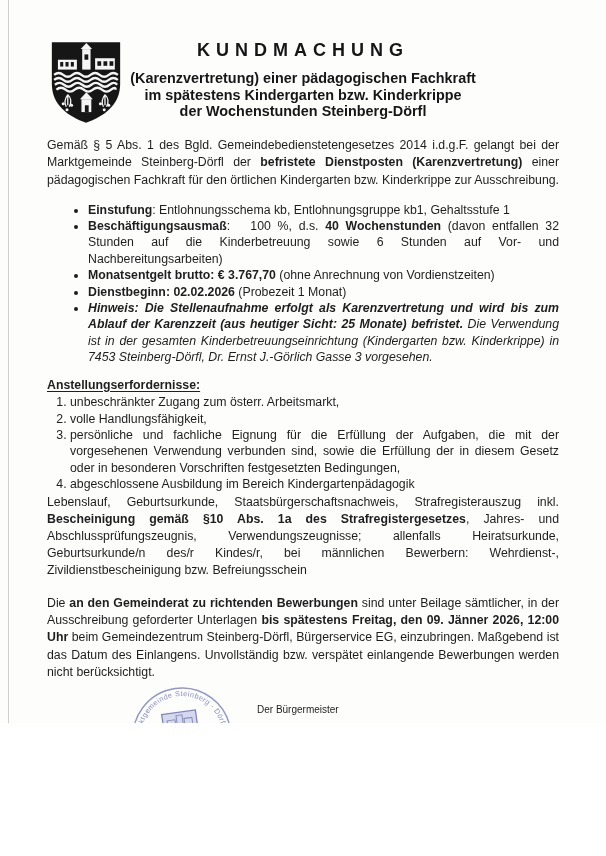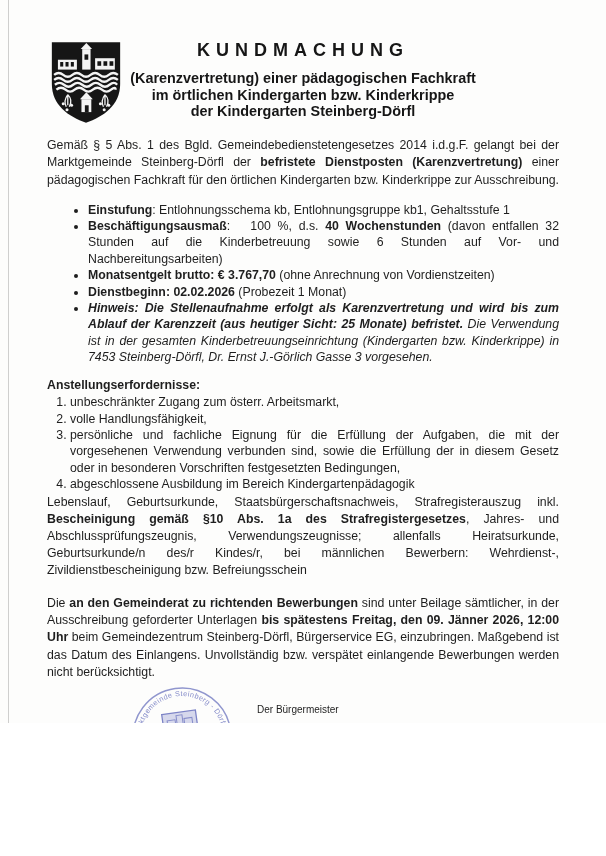--- a/index.html
+++ b/index.html
@@ -15,21 +15,21 @@
   .title{margin-top:40px;text-align:center;font-size:18px;font-weight:700;letter-spacing:6px;line-height:20px;color:#161616;}
   .subtitle{margin-top:10px;text-align:center;font-weight:700;font-size:14.4px;line-height:16.6px;color:#161616;}
   p{margin:0;}
   .b{font-weight:700;}
   .i{font-style:italic;}
   .u{text-decoration:underline;text-underline-offset:2px;text-decoration-thickness:1.2px;}
   .jt{text-align:justify;}
   .intro{margin-top:17px;}
   ul.conditions{margin:12px 0 0 0;padding:0 0 0 41px;line-height:16.4px;}
   ul.conditions li{margin:0;padding:0;}
-  .req-h{margin-top:11px;font-weight:700;text-underline-offset:2px;line-height:16.5px;}
+  .req-h{margin-top:11px;font-weight:700;text-decoration:underline;text-underline-offset:2px;line-height:16.5px;}
   ol.reqs{margin:1px 0 0 0;padding:0 0 0 23px;line-height:16.4px;}
   ol.reqs li{margin:0;padding:0;}
   .apps-h{margin-top:27px;line-height:17.2px;}
   .apps-b{margin-top:1px;line-height:17.2px;}
   .subm{margin-top:15px;line-height:17.4px;}
   .stamp{position:absolute;left:130px;top:685px;color:#7d84c6;transform:rotate(-8deg);}
   .role{position:absolute;left:257px;top:701px;font-size:10px;}
   .sig{position:absolute;left:250px;top:725px;}
   .mayor{position:absolute;left:257px;top:779px;font-size:10px;}
   .notes{position:absolute;left:42px;top:802px;font-size:10.8px;line-height:13px;color:#242424;}
@@ -74,22 +74,22 @@
         <circle cx="80" cy="86" r="2"></circle>
         <circle cx="74" cy="92" r="2"></circle>
     </g>
   </svg>
 
   <div class="content">
     <div class="title">KUNDMACHUNG</div>
 
     <div class="subtitle">
       <div>(Karenzvertretung) einer pädagogischen Fachkraft</div>
-      <div>im örtlichen Kindergarten bzw. Kinderkrippe</div>
-      <div>der Kindergarten Steinberg-Dörfl</div>
+      <div>im spätestens Kindergarten bzw. Kinderkrippe</div>
+      <div>der Wochenstunden Steinberg-Dörfl</div>
     </div>
 
     <p class="intro jt"><span>Gemäß § 5 Abs. 1 des Bgld. Gemeindebedienstetengesetzes 2014 i.d.g.F. gelangt bei der Marktgemeinde Steinberg-Dörfl der </span><span class="b">befristete Dienstposten (Karenzvertretung)</span><span> einer pädagogischen Fachkraft für den örtlichen Kindergarten bzw. Kinderkrippe zur Ausschreibung.</span></p>
 
     <ul class="conditions">
       <li class="jt"><span class="b">Einstufung</span><span>: Entlohnungsschema kb, Entlohnungsgruppe kb1, Gehaltsstufe 1</span></li>
       <li class="jt"><span class="b">Beschäftigungsausmaß</span><span>:&nbsp;&nbsp;&nbsp;100 %, d.s. </span><span class="b">40 Wochenstunden</span><span> (davon entfallen 32 Stunden auf die Kinderbetreuung sowie 6 Stunden auf Vor- und Nachbereitungsarbeiten)</span></li>
       <li class="jt"><span class="b">Monatsentgelt brutto: € 3.767,70</span><span> (ohne Anrechnung von Vordienstzeiten)</span></li>
       <li class="jt"><span class="b">Dienstbeginn: 02.02.2026</span><span> (Probezeit 1 Monat)</span></li>
       <li class="jt i"><span class="b">Hinweis: Die Stellenaufnahme erfolgt als Karenzvertretung und wird bis zum Ablauf der Karenzzeit (aus heutiger Sicht: 25 Monate) befristet.</span><span> Die Verwendung ist in der gesamten Kinderbetreuungseinrichtung (Kindergarten bzw. Kinderkrippe) in 7453 Steinberg-Dörfl, Dr. Ernst J.-Görlich Gasse 3 vorgesehen.</span></li>

